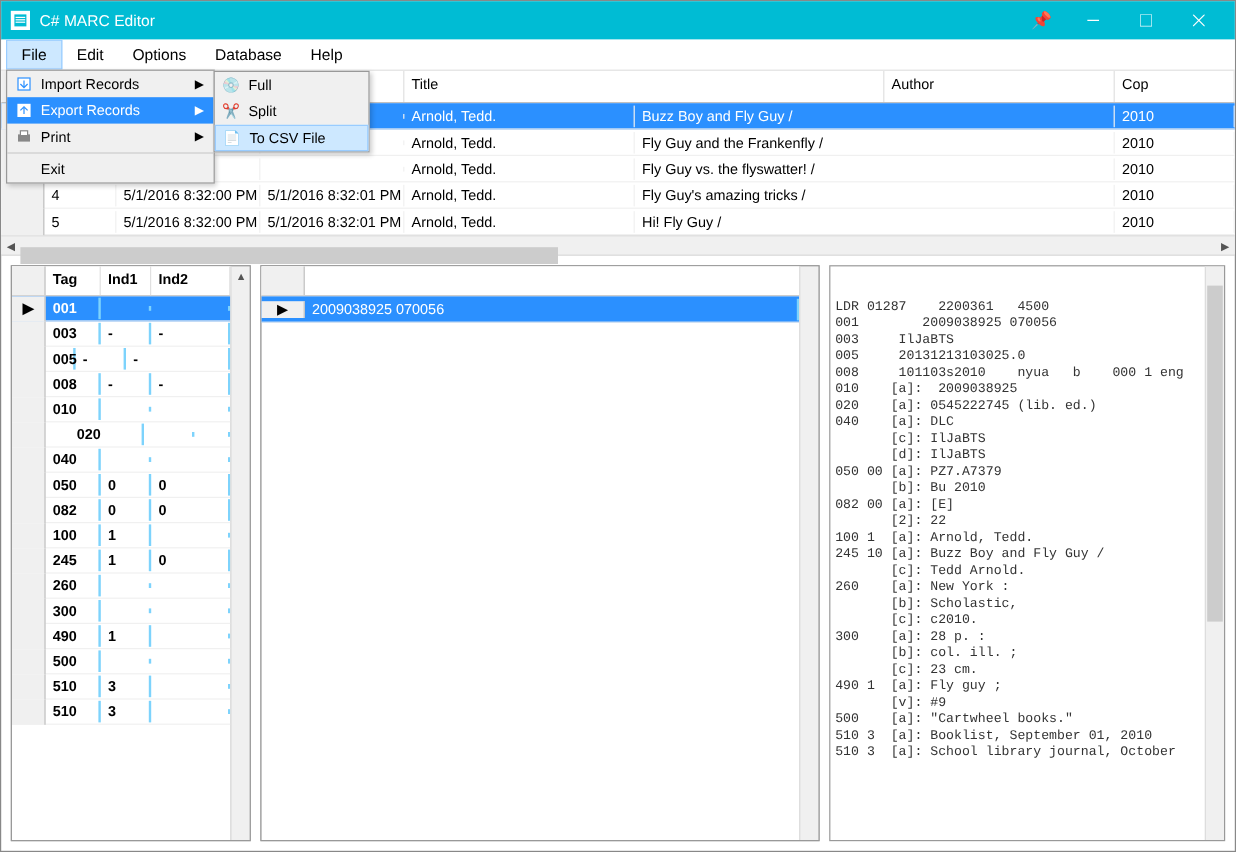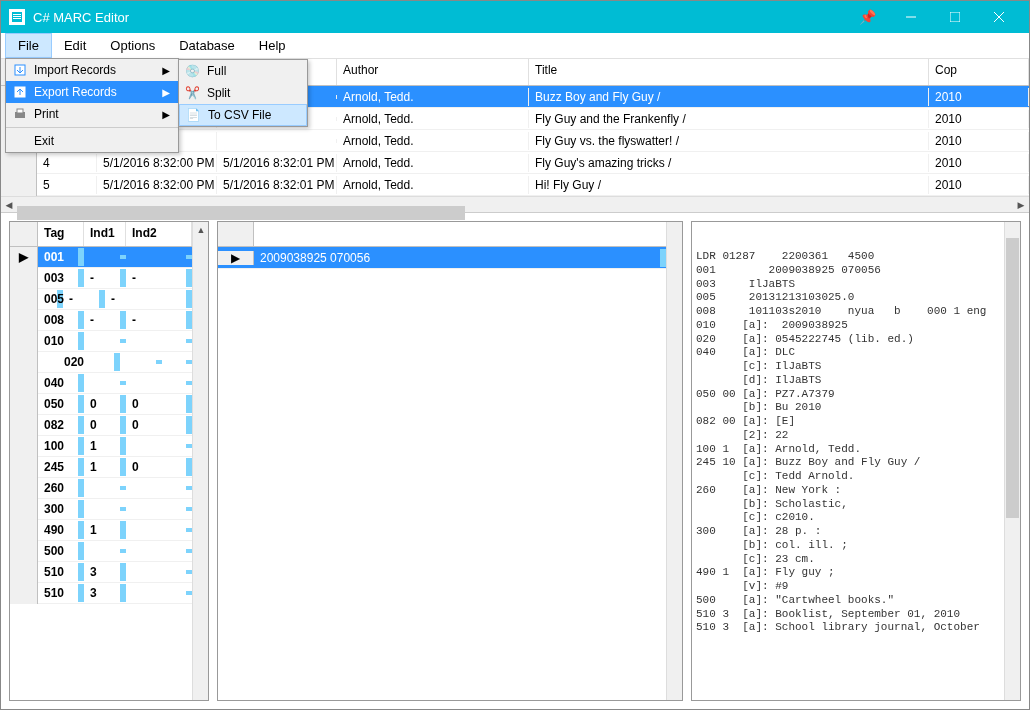--- a/index.html
+++ b/index.html
@@ -38,21 +38,21 @@
 .panels { flex: 1; display: flex; padding: 8px; gap: 8px; overflow: hidden; }
 .panel-left { width: 200px; border: 1px solid #999; background: #a9a9a9; display: flex; font-weight: bold; }
 .panel-mid { flex: 1; border: 1px solid #999; background: #a9a9a9; display: flex; }
 .panel-right { width: 330px; border: 1px solid #999; background: #fff; font-family: "Courier New", monospace; font-size: 11px; padding: 4px; white-space: pre; overflow: hidden; position: relative; color: #333; }
 .tag-grid { flex: 1; background: #fff; }
 .tag-header { display: flex; background: #fff; border-bottom: 1px solid #c0c0c0; }
 .tag-header-cell { padding: 4px 6px; border-right: 1px solid #e0e0e0; font-size: 12px; }
 .tag-row { display: flex; border-bottom: 1px solid #f0f0f0; height: 21px; align-items: center; }
 .tag-row.sel { background: #2b90ff; color: #fff; }
 .tag-row.sel .rowhead { color: #000; }
-.tag-cell { padding: 2px 6px; border-right: 6px solid #7dd3fc; }
+.tag-cell { padding: 2px 6px; border-right: 2px solid #7dd3fc; }
 .left-scroll { width: 16px; background: #f0f0f0; border-left: 1px solid #ddd; }
 .data-grid { flex: 1; background: #fff; }
 .data-header { display: flex; background: #fff; border-bottom: 1px solid #c0c0c0; }
 .data-row { display: flex; border-bottom: 1px solid #f0f0f0; height: 22px; align-items: center; }
 .data-row.sel { background: #2b90ff; color: #fff; }
 svg { display: block; }
 </style>
 </head>
 <body>
 
@@ -151,22 +151,22 @@
 
   <div class="content">
 
     <div class="top-grid-wrap">
       <div class="grid">
         <div class="grid-header">
           <div class="rowhead" style="height:26px;"></div>
           <div class="grid-header-cell" style="width:60px;"></div>
           <div class="grid-header-cell" style="width:120px;"></div>
           <div class="grid-header-cell" style="width:120px;">Date Changed</div>
+          <div class="grid-header-cell" style="width:400px;">Title</div>
           <div class="grid-header-cell" style="width:192px;">Author</div>
-          <div class="grid-header-cell" style="width:400px;">Title</div>
           <div class="grid-header-cell" style="flex:1;">Cop</div>
         </div>
         <div id="top-rows">
             <div class="grid-row selected">
               <div class="rowhead" style="height:22px;">▶</div>
               <div class="grid-cell" style="width:60px;"></div>
               <div class="grid-cell" style="width:120px;">01 PM</div>
               <div class="grid-cell" style="width:120px;"></div>
               <div class="grid-cell" style="width:192px;">Arnold, Tedd.</div>
               <div class="grid-cell" style="width:400px;">Buzz Boy and Fly Guy /</div>

